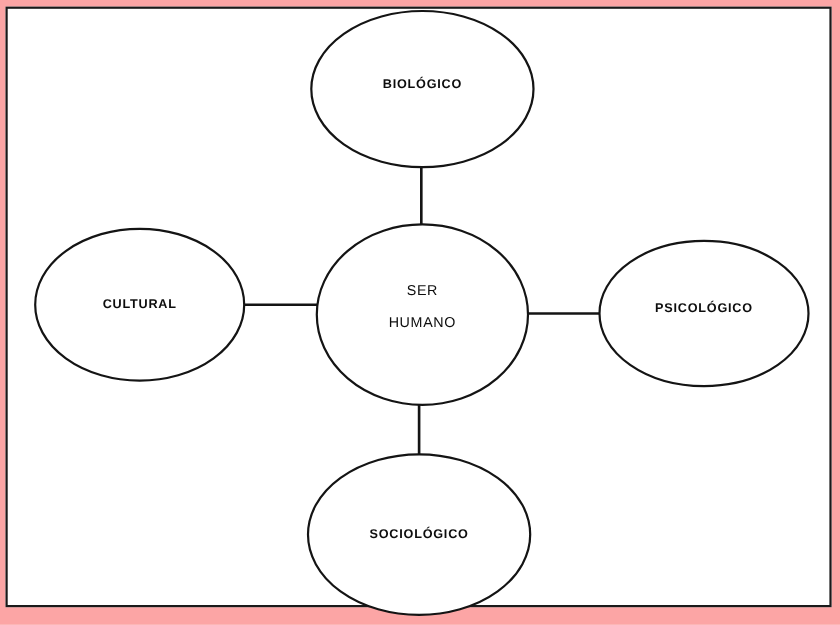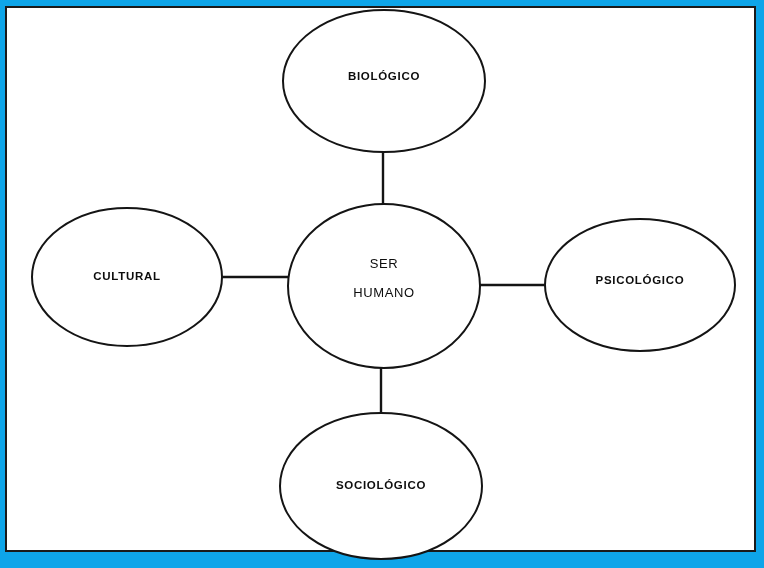--- a/index.html
+++ b/index.html
@@ -11,21 +11,21 @@
   body {
     width: 764px;
     height: 568px;
     font-family: "Liberation Sans", sans-serif;
     overflow: hidden;
   }
   #diagram-canvas {
     position: relative;
     width: 764px;
     height: 568px;
-    background: #0ea5e9;
+    background: #fca5a5;
   }
   #diagram-frame {
     position: absolute;
     left: 5px;
     top: 6px;
     width: 751px;
     height: 546px;
     border: 2px solid #1a1a1a;
     box-sizing: border-box;
     background: #ffffff;

